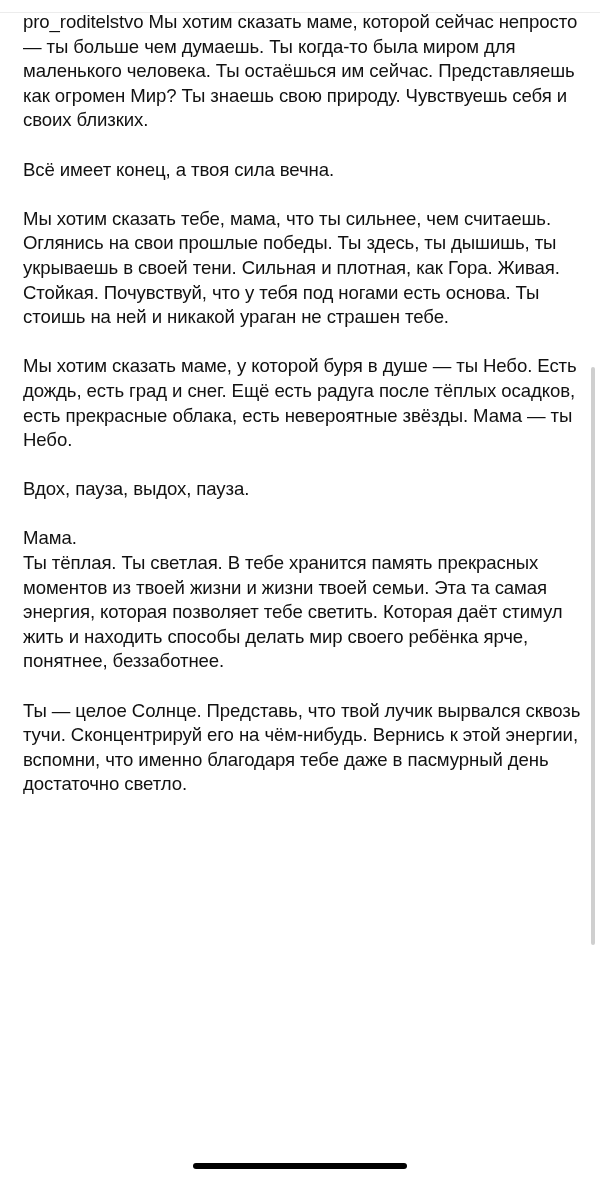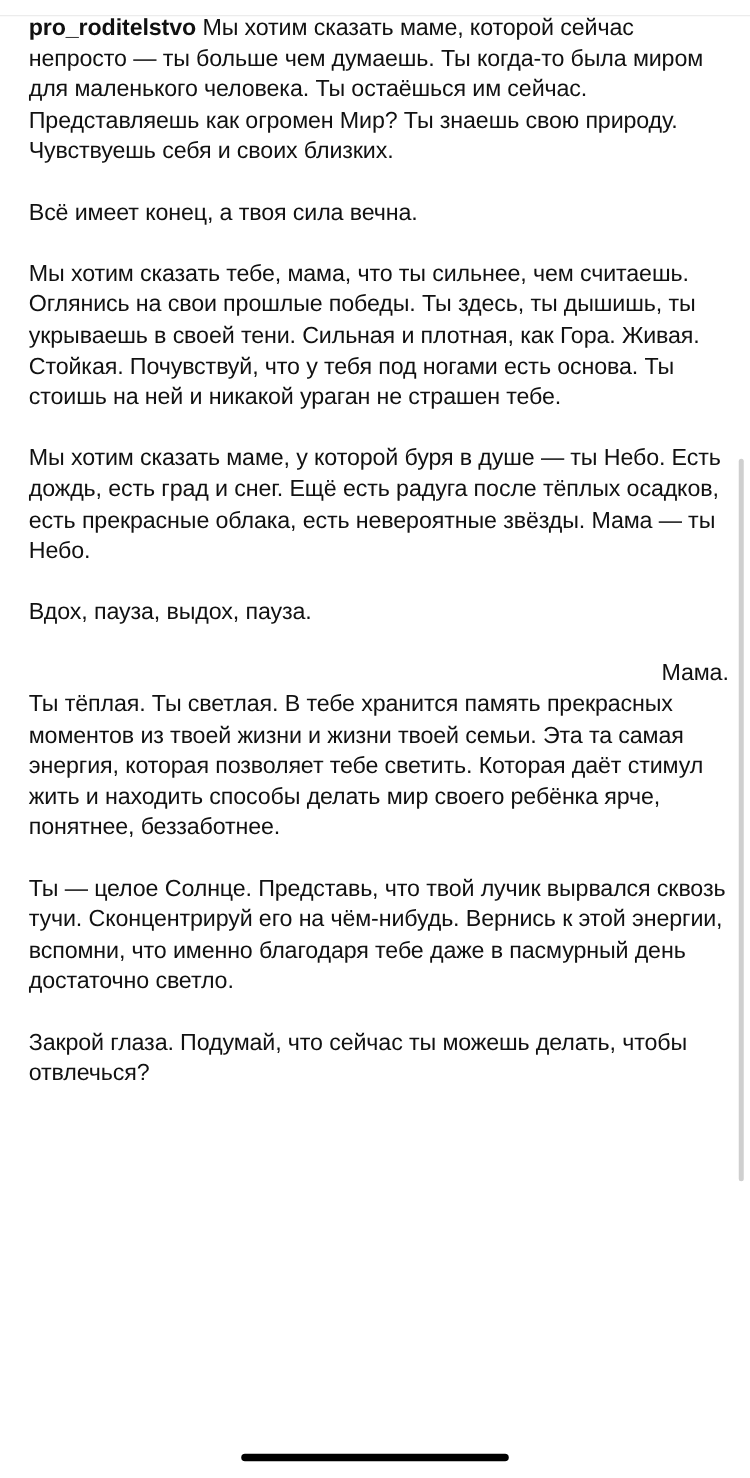--- a/index.html
+++ b/index.html
@@ -27,23 +27,23 @@
       top: 10px;
       width: 560px;
       font-size: 18.6px;
       line-height: 24.6px;
       letter-spacing: -0.1px;
     }
     .para {
       margin: 0 0 24.6px 0;
       white-space: pre-line;
     }
-    .para.tight { margin-bottom: 0; text-align: right; }
+    .para.tight { margin-bottom: 0; }
     .username {
-      font-weight: bold;
+      font-weight: normal;
       color: #111111;
       cursor: pointer;
     }
     .scrollbar {
       position: absolute;
       left: 591px;
       top: 367px;
       width: 4px;
       height: 578px;
       border-radius: 2px;
@@ -66,18 +66,17 @@
 
 <div class="caption">
   <p class="para"><span class="username">pro_roditelstvo</span> <span>Мы хотим сказать маме, которой сейчас непросто — ты больше чем думаешь. Ты когда-то была миром для маленького человека. Ты остаёшься им сейчас. Представляешь как огромен Мир? Ты знаешь свою природу. Чувствуешь себя и своих близких.</span></p>
   <p class="para">Всё имеет конец, а твоя сила вечна.</p>
   <p class="para">Мы хотим сказать тебе, мама, что ты сильнее, чем считаешь. Оглянись на свои прошлые победы. Ты здесь, ты дышишь, ты укрываешь в своей тени. Сильная и плотная, как Гора. Живая. Стойкая. Почувствуй, что у тебя под ногами есть основа. Ты стоишь на ней и никакой ураган не страшен тебе.</p>
   <p class="para">Мы хотим сказать маме, у которой буря в душе — ты Небо. Есть дождь, есть град и снег. Ещё есть радуга после тёплых осадков, есть прекрасные облака, есть невероятные звёзды. Мама — ты Небо.</p>
   <p class="para">Вдох, пауза, выдох, пауза.</p>
   <p class="para tight">Мама.</p>
   <p class="para">Ты тёплая. Ты светлая. В тебе хранится память прекрасных моментов из твоей жизни и жизни твоей семьи. Эта та самая энергия, которая позволяет тебе светить. Которая даёт стимул жить и находить способы делать мир своего ребёнка ярче, понятнее, беззаботнее.</p>
   <p class="para">Ты — целое Солнце. Представь, что твой лучик вырвался сквозь тучи. Сконцентрируй его на чём-нибудь. Вернись к этой энергии, вспомни, что именно благодаря тебе даже в пасмурный день достаточно светло.</p>
-  <p class="para">Закрой глаза. Подумай, что сейчас ты можешь делать, чтобы отвлечься?</p>
 </div>
 
 <div class="scrollbar"></div>
 
 <div class="home-indicator"></div>
 
 </body></html>

